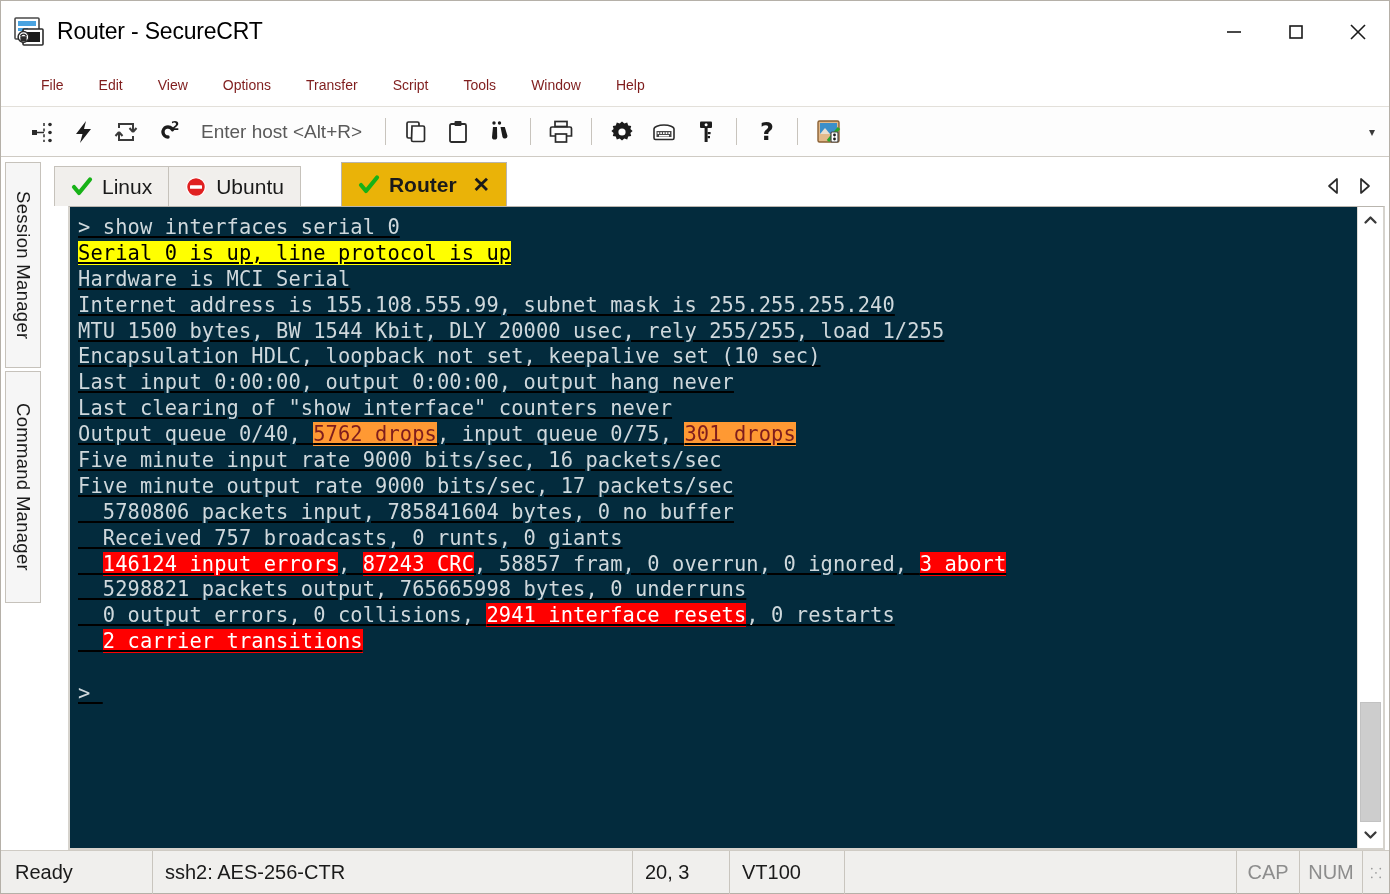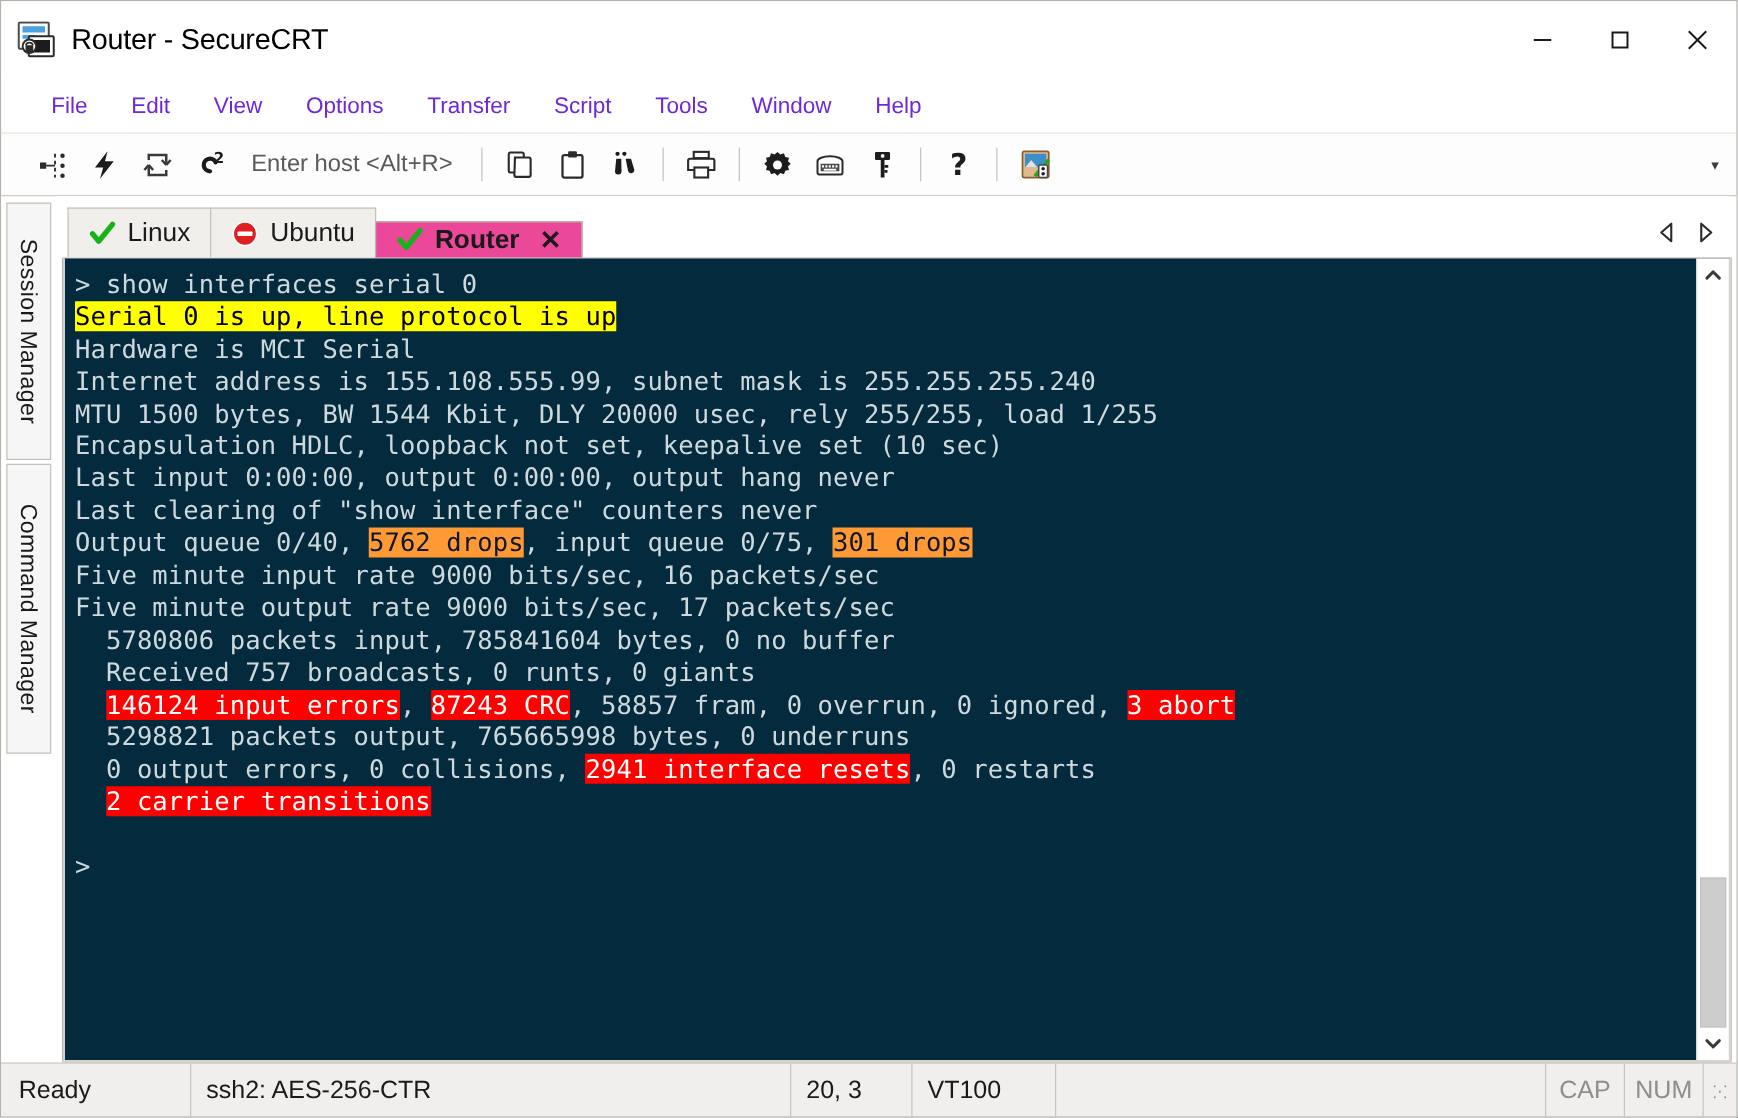--- a/index.html
+++ b/index.html
@@ -71,22 +71,22 @@
     height: 44px;
     min-height: 44px;
     background: #ffffff;
     display: flex;
     align-items: center;
     padding-left: 26px;
     border-bottom: 1px solid #e3e0da;
     box-sizing: border-box;
   }
   .menu-item {
-    font-size: 18px;
-    color: #6d28d9;
+    font-size: 14px;
+    color: #7f1d1d;
     padding: 2px 14px;
     margin-right: 7px;
     cursor: default;
     white-space: nowrap;
     font-family: "Liberation Sans", sans-serif;
   }
 
   
   .toolbar {
     height: 50px;
@@ -208,25 +208,26 @@
     border: 1px solid #c6c2bb;
     border-bottom: none;
     box-sizing: border-box;
     cursor: default;
     font-size: 21px;
     color: #1a1a1a;
     white-space: nowrap;
     margin-right: -1px;
   }
   .tab.active {
-    background: #ec4899;
+    background: #eab308;
     font-weight: bold;
-    height: 29px;
+    height: 44px;
     border-color: #b9b5ae;
     z-index: 2;
+    margin-left: 41px;
   }
   .tab-icon {
     width: 22px;
     height: 22px;
     margin-right: 9px;
     flex: none;
     display: inline-block;
   }
   .tab-close {
     margin-left: 16px;
@@ -252,41 +253,42 @@
   }
 
   
   .termframe {
     flex: 1;
     display: flex;
     min-height: 0;
     border: 2px solid #d6d3cd;
     border-top: 1px solid #b9b5ae;
     box-sizing: border-box;
-    margin-left: 5px;
+    margin-left: 23px;
     background: #032b3d;
+    text-decoration: underline;
   }
   .terminal {
     flex: 1;
     background: #032b3d;
     overflow: hidden;
     padding: 8px 0 0 8px;
     box-sizing: border-box;
     min-width: 0;
     font-family: "DejaVu Sans Mono", "Liberation Mono", monospace;
     font-size: 20.4px;
     line-height: 25.9px;
     color: #cfd8dc;
     white-space: pre;
     cursor: text;
     letter-spacing: 0.1px;
   }
   .termline { height: 25.9px; }
   .hl-yellow { background: #ffff00; color: #000000; }
-  .hl-orange { background: #ff9933; color: #0f172a; }
+  .hl-orange { background: #ff9933; color: #7f1d1d; }
   .hl-red    { background: #ff0000; color: #ffffff; }
 
   
   .vscroll {
     width: 26px;
     min-width: 26px;
     background: #ffffff;
     display: flex;
     flex-direction: column;
     border-left: 1px solid #dedbd5;

